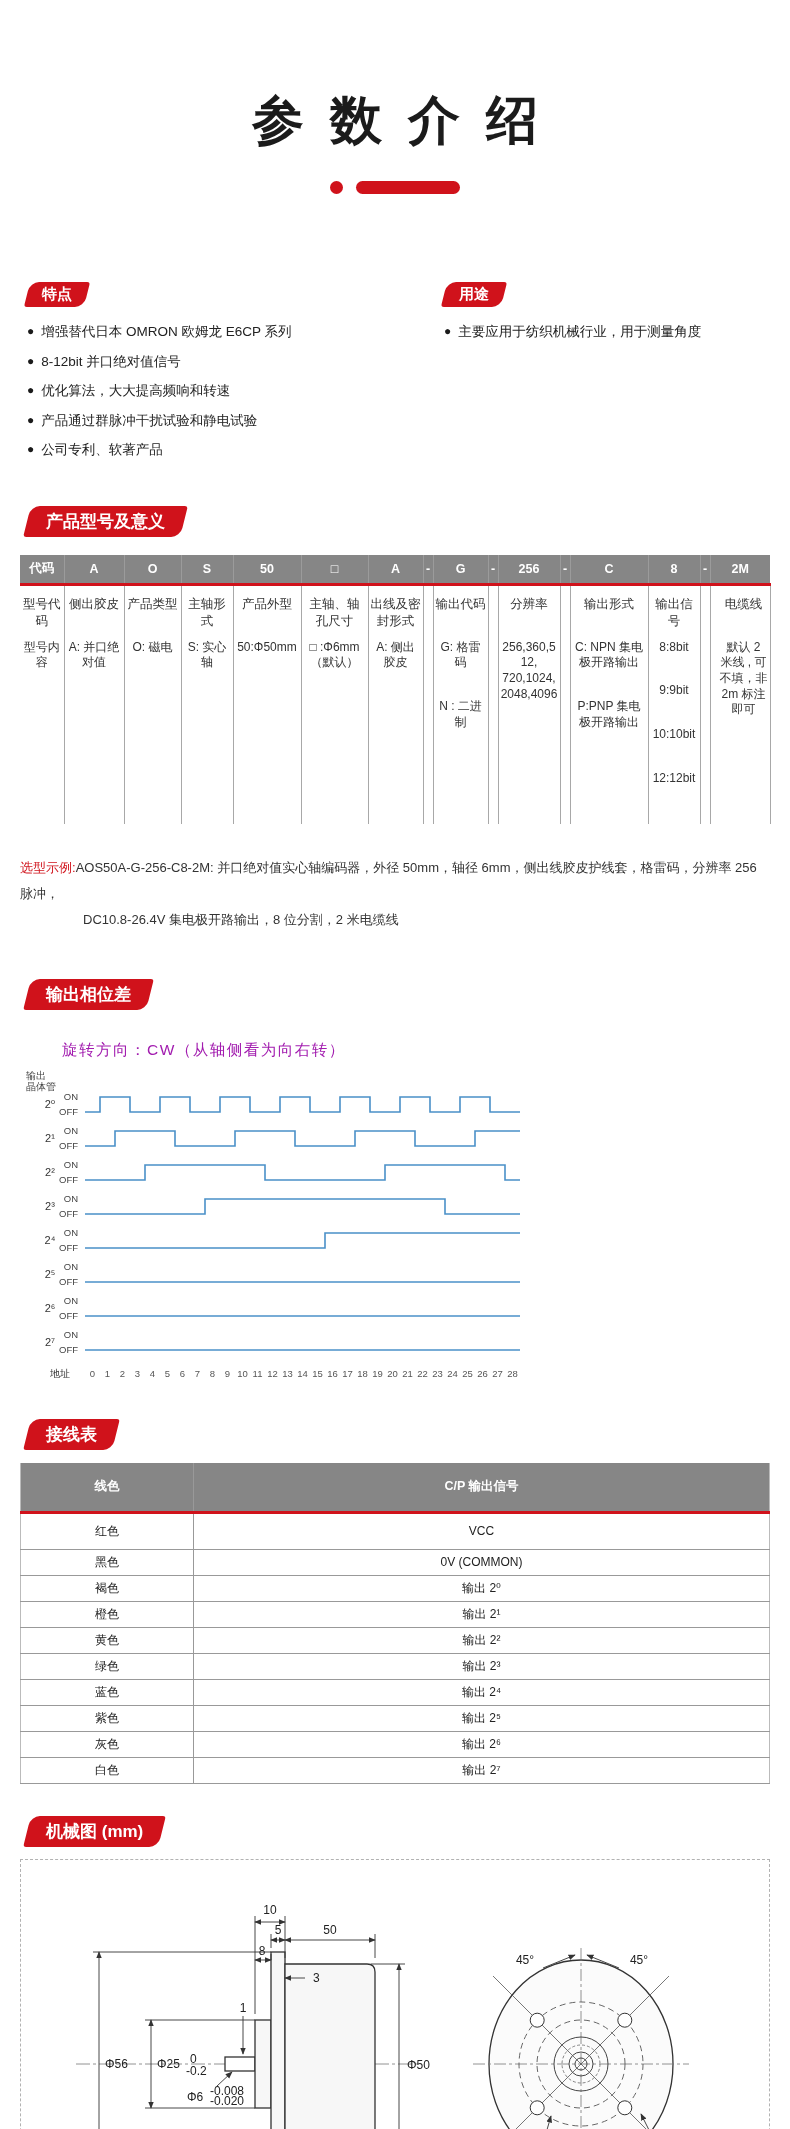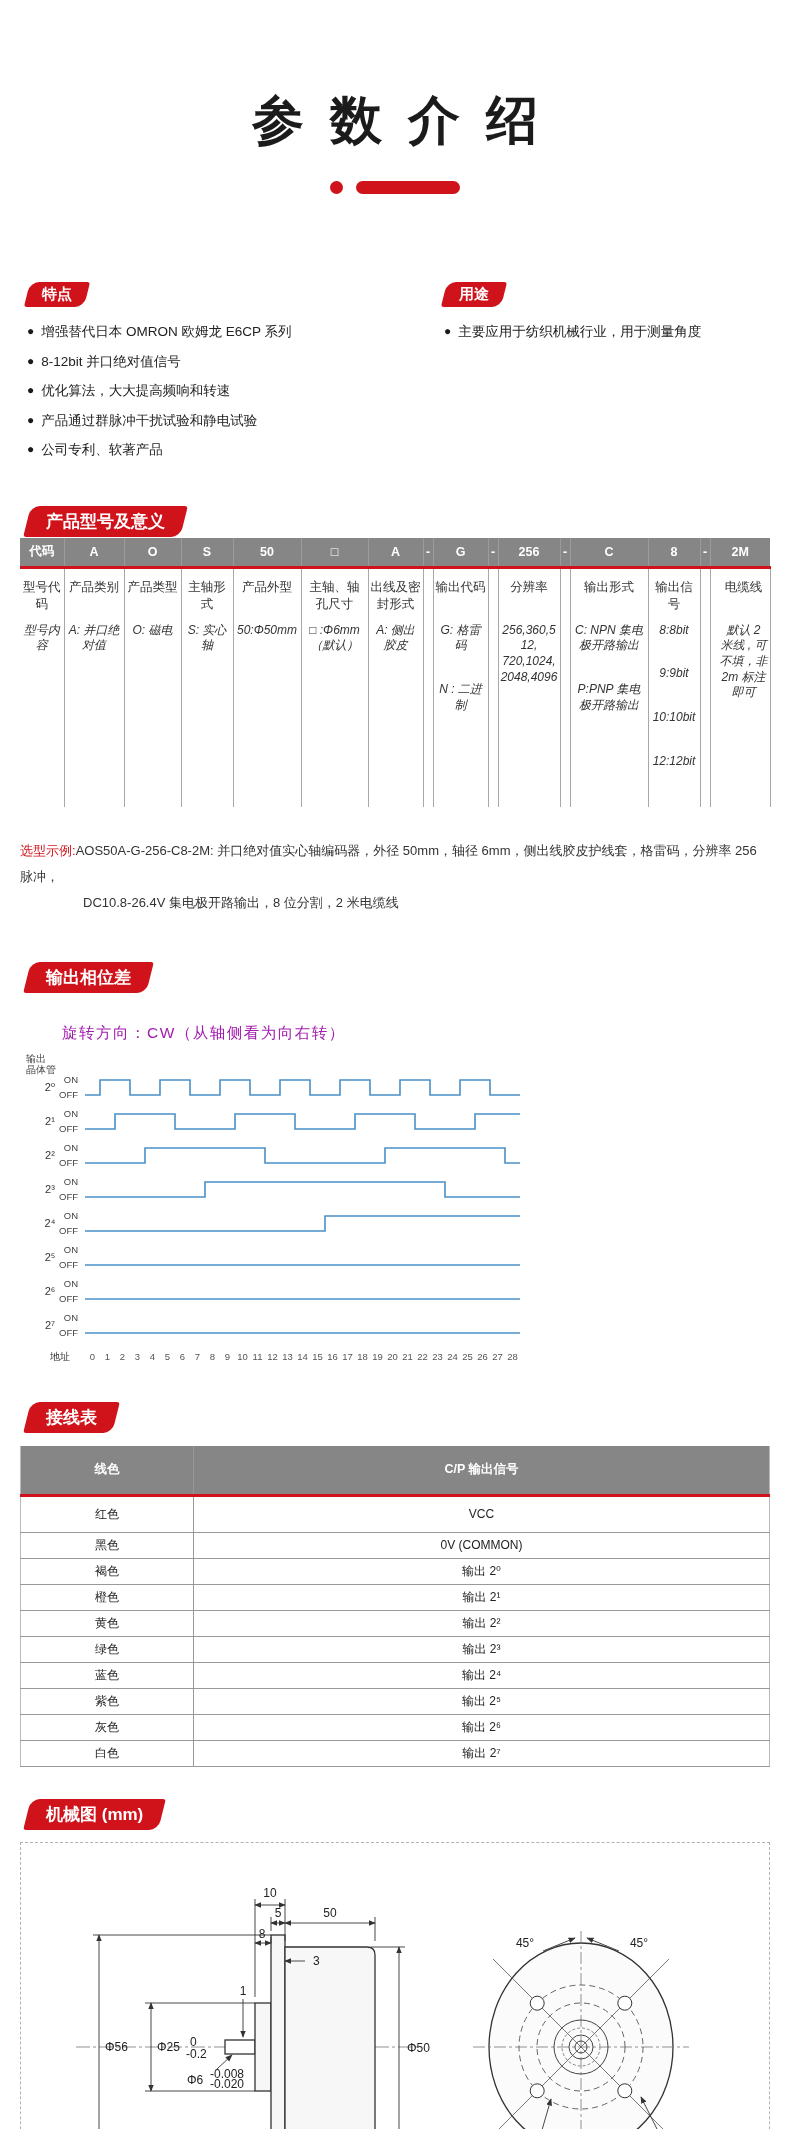--- a/index.html
+++ b/index.html
@@ -23,28 +23,28 @@
   
   .two-col{display:flex;margin-top:88px;}
   .col-left{width:417px;flex:none;}
   .col-right{flex:1;}
   .bullets{list-style:none;margin:15px 0 0;padding:0 0 0 27px;}
   .bullets li{display:flex;align-items:flex-start;margin-bottom:10px;font-size:13.5px;color:#222;line-height:1.45;}
   .blt{margin-right:7px;font-size:12px;line-height:1.6;color:#1a1a1a;flex:none;}
 
   
   .section-model{margin-top:36px;}
-  .model-table{margin:1px 20px 0;width:750px;border-collapse:collapse;table-layout:fixed;}
+  .model-table{margin:18px 20px 0;width:750px;border-collapse:collapse;table-layout:fixed;}
   .model-table th{background:#868686;color:#fff;font-size:12.5px;font-weight:bold;height:28px;text-align:center;border-left:1px solid #9b9b9b;border-bottom:3px solid #d0121b;padding:0;}
   .model-table th:first-child{border-left:none;}
   .model-table td{vertical-align:top;text-align:center;border-left:1px solid #a8a8a8;height:228px;padding:10px 2px 0;}
   .model-table td:first-child{border-left:none;}
   .model-table td:last-child{border-right:1px solid #a8a8a8;padding-left:9px;}
   .mt-label{font-size:12.5px;color:#333;line-height:1.35;min-height:36px;margin-bottom:8px;}
-  .mt-item{font-size:12px;color:#333;line-height:1.3;margin-bottom:28px;word-wrap:break-word;font-style:italic;}
+  .mt-item{font-size:12px;color:#333;line-height:1.3;margin-bottom:28px;word-wrap:break-word;}
 
   
   .example{margin:31px 20px 0;font-size:13px;line-height:2.0;color:#333;}
   .ex-label{color:#d0121b;}
   .ex-line2{padding-left:63px;}
 
   
   .section-phase{margin-top:46px;}
   .direction{margin:30px 0 0 62px;font-size:15.5px;color:#a21caf;letter-spacing:1.5px;}
   #wave-svg{display:block;margin:6px 0 0 20px;}
@@ -151,21 +151,21 @@
         <th>8</th>
         <th>-</th>
         <th>2M</th>
       </tr>
       <tr>
         <td>
               <div class="mt-label">型号代码</div>
               <div class="mt-item">型号内容</div>
             </td>
         <td>
-              <div class="mt-label">产品类别</div>
+              <div class="mt-label">侧出胶皮</div>
               <div class="mt-item">A: 并口绝对值</div>
             </td>
         <td>
               <div class="mt-label">产品类型</div>
               <div class="mt-item">O: 磁电</div>
             </td>
         <td>
               <div class="mt-label">主轴形式</div>
               <div class="mt-item">S: 实心轴</div>
             </td>

